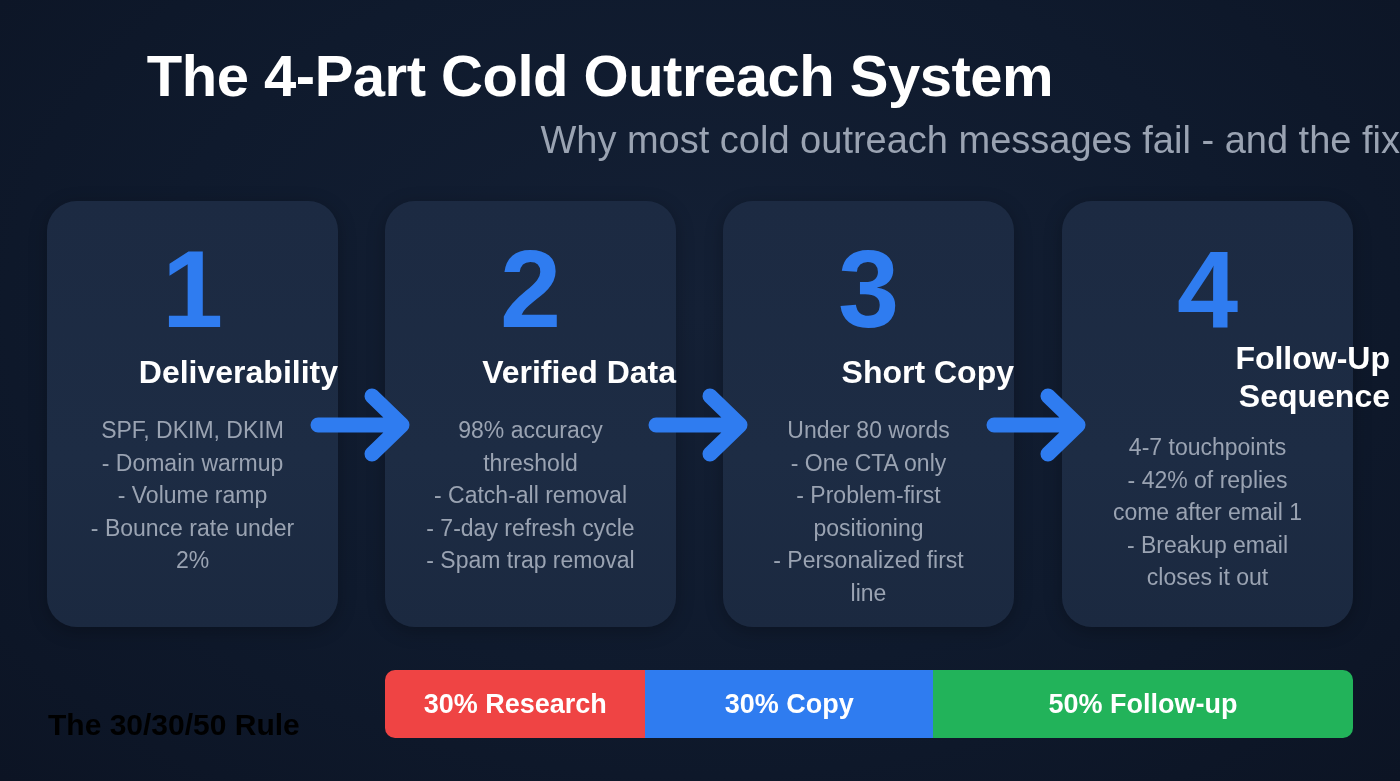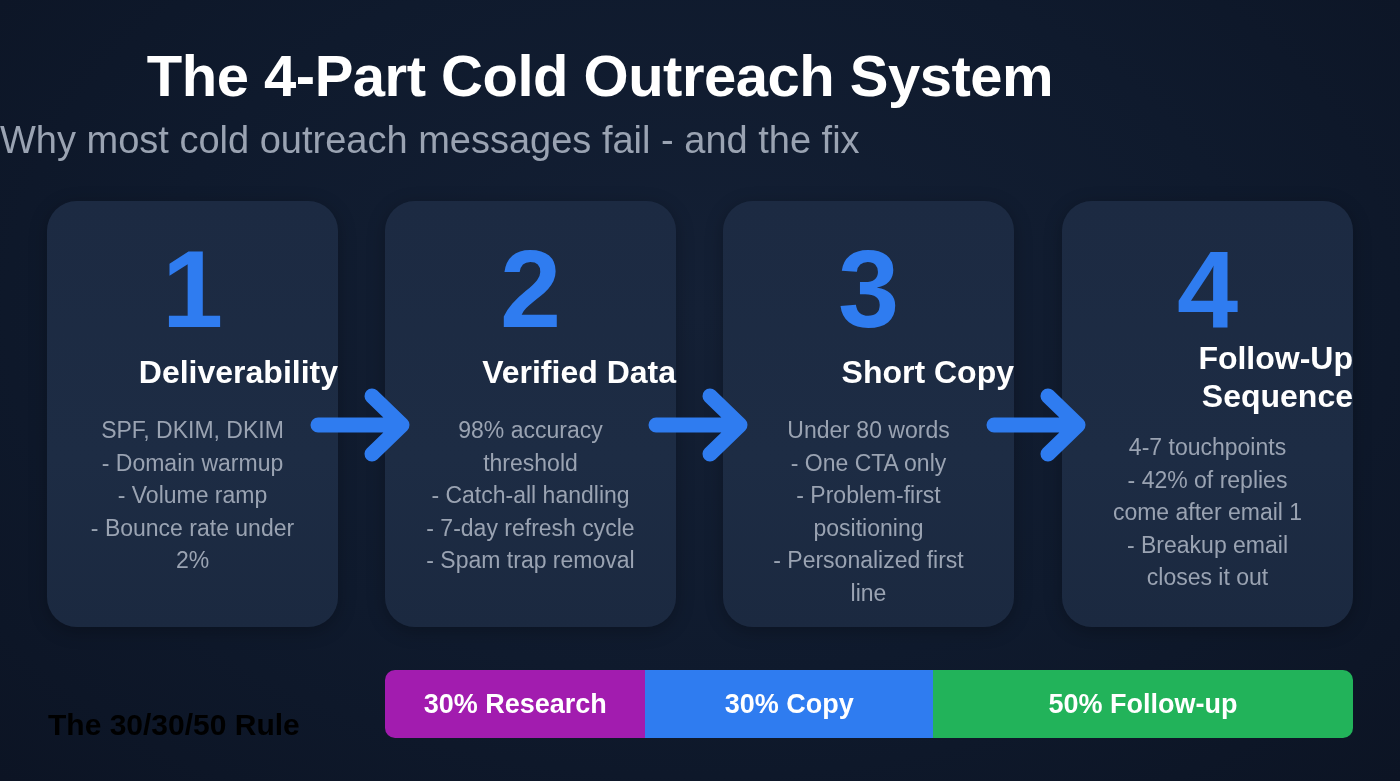--- a/index.html
+++ b/index.html
@@ -25,21 +25,21 @@
       font-weight: 700;
       color: #ffffff;
       letter-spacing: -0.5px;
       line-height: 76px;
     }
     .subtitle {
       position: absolute;
       left: 0;
       top: 114px;
       width: 1400px;
-      text-align: left;
+      text-align: right;
       font-size: 38px;
       font-weight: 400;
       color: #9aa3b2;
       line-height: 52px;
     }
     .card {
       position: absolute;
       top: 201px;
       width: 291px;
       height: 426px;
@@ -136,21 +136,21 @@
 </div>
 
 <div class="card" style="left:385px;">
   <div class="num">2</div>
   <div class="heading" style="top:152px;">
     <div>Verified Data</div>
   </div>
   <div class="body" style="top:213px;">
     <div>98% accuracy</div>
     <div>threshold</div>
-    <div>- Catch-all handling</div>
+    <div>- Catch-all removal</div>
     <div>- 7-day refresh cycle</div>
     <div>- Spam trap removal</div>
   </div>
 </div>
 
 <div class="card" style="left:723px;">
   <div class="num">3</div>
   <div class="heading" style="top:152px;">
     <div>Short Copy</div>
   </div>
@@ -159,21 +159,21 @@
     <div>- One CTA only</div>
     <div>- Problem-first</div>
     <div>positioning</div>
     <div>- Personalized first</div>
     <div>line</div>
   </div>
 </div>
 
 <div class="card" style="left:1062px;">
   <div class="num">4</div>
-  <div class="heading" style="top:138px;">
+  <div class="heading" style="top:138px;margin-left:37px;">
     <div>Follow-Up</div>
     <div>Sequence</div>
   </div>
   <div class="body" style="top:230px;">
     <div>4-7 touchpoints</div>
     <div>- 42% of replies</div>
     <div>come after email 1</div>
     <div>- Breakup email</div>
     <div>closes it out</div>
   </div>
@@ -190,16 +190,16 @@
   </svg>
 </div>
 <div class="arrow" style="left:986px;">
   <svg width="104" height="82" viewBox="0 0 104 82">
     <path d="M8 41 H88 M62 12 L92 41 L62 70" fill="none" stroke="#2f7cf0" stroke-width="15" stroke-linecap="round" stroke-linejoin="round"></path>
   </svg>
 </div>
 
 <div class="rule-label">The 30/30/50 Rule</div>
 <div class="rule-bar">
-  <div class="seg" style="width:268px; background:#a21caf;">30% Research</div>
+  <div class="seg" style="width:268px; background:#ef4444;">30% Research</div>
   <div class="seg" style="width:296px; background:#2f7cf0;">30% Copy</div>
   <div class="seg" style="width:432px; background:#22b35a;">50% Follow-up</div>
 </div>
 
 </body></html>

